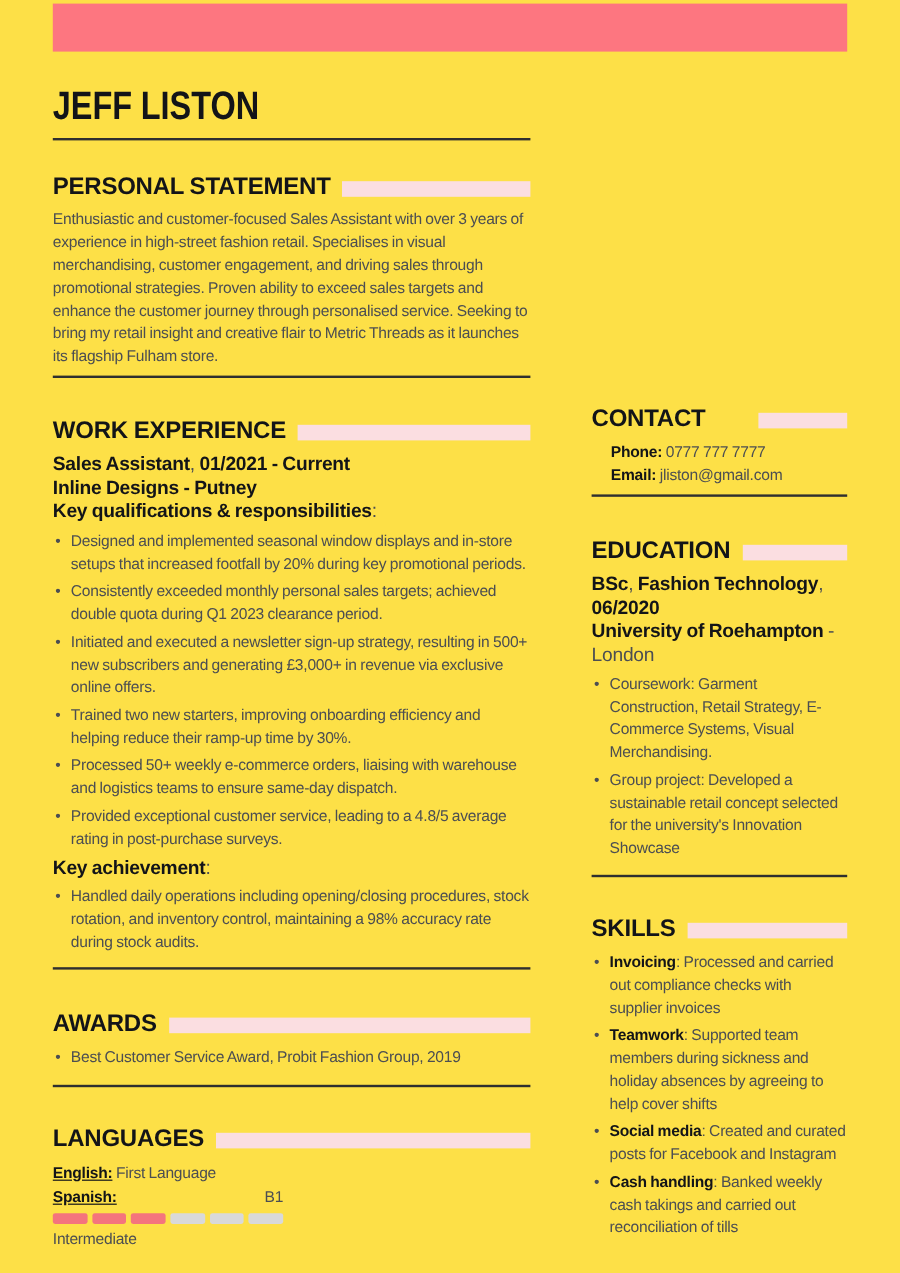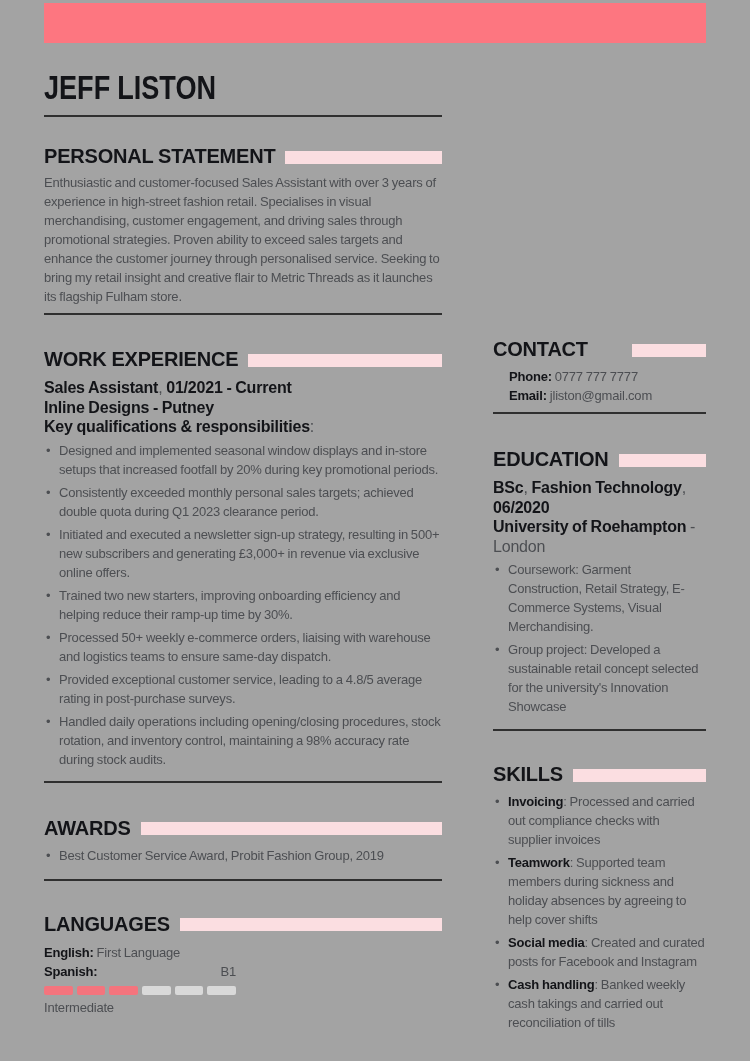--- a/index.html
+++ b/index.html
@@ -7,21 +7,21 @@
     --text-black:#131418; --rule:#2f2f2f; --seg-fill:#f4747d; --seg-empty:#d9d9d9;
   }
   *{box-sizing:border-box;}
   html,body{margin:0;padding:0;}
   body{
     width:750px;height:1061px;background:#ffffff;
     font-family:"Liberation Sans","DejaVu Sans",sans-serif;
     color:var(--text-gray);
     font-size:13px;letter-spacing:-0.2px;word-spacing:-0.5px;line-height:19px;
   }
-  .page{position:relative;width:750px;height:1061px;overflow:hidden;background:#a3a3a3;}
+  .page{position:relative;width:750px;height:1061px;overflow:hidden;background:#fde047;}
 
   .banner{margin:3px 44px 0;height:40px;background:var(--banner);}
 
   .name{
     margin:27px 44px 0;font-size:33px;line-height:35px;font-weight:bold;
     color:var(--text-black);white-space:nowrap;letter-spacing:0;
     transform:scaleX(0.82);transform-origin:left center;
   }
   .rule{border:0;border-top:2px solid var(--rule);margin:0;}
   .name-rule{margin:10px 44px 0;width:398px;}
@@ -49,21 +49,21 @@
   ul.blist li{position:relative;padding-left:15px;margin-top:4px;}
   ul.blist li::before{content:"\2022";position:absolute;left:2px;top:0;}
 
   .divider-left{margin-top:12px;width:398px;}
   .head-awards{margin-top:33px;}
   .head-langs{margin-top:31px;}
   .divider-awards{margin-top:14px;width:398px;}
 
   .lang-rows{margin-top:7px;}
   .lang-row{line-height:19.5px;}
-  .lang-row .lbl{font-weight:bold;color:var(--text-black);}
+  .lang-row .lbl{font-weight:bold;color:var(--text-black);text-decoration:underline;}
   .lang-spanish{display:flex;justify-content:space-between;width:192px;}
   .segbar{display:flex;gap:4px;width:192px;margin-top:4px;}
   .segbar .seg{flex:1;height:9px;border-radius:2px;background:var(--seg-empty);}
   .segbar .seg.fill{background:var(--seg-fill);}
   .lang-level{margin-top:3px;}
 
   .head-contact{margin-top:22px;gap:44px;}
   .contact-lines{margin-top:6px;}
   .kv .lbl{font-weight:bold;color:var(--text-black);padding-left:16px;}
   .divider-right{margin-top:7px;}
@@ -111,20 +111,23 @@
 
       <ul class="blist">
         <li>Designed and implemented seasonal window displays and in-store setups that increased footfall by 20% during key promotional periods.</li>
         <li>Consistently exceeded monthly personal sales targets; achieved double quota during Q1 2023 clearance period.</li>
         <li>Initiated and executed a newsletter sign-up strategy, resulting in 500+ new subscribers and generating £3,000+ in revenue via exclusive online offers.</li>
         <li>Trained two new starters, improving onboarding efficiency and helping reduce their ramp-up time by 30%.</li>
         <li>Processed 50+ weekly e-commerce orders, liaising with warehouse and logistics teams to ensure same-day dispatch.</li>
         <li>Provided exceptional customer service, leading to a 4.8/5 average rating in post-purchase surveys.</li>
       </ul>
 
+      <div class="bold-line" style="margin-top:6px;">
+        <span>Key achievement</span><span class="sep">:</span>
+      </div>
       <ul class="blist">
         <li>Handled daily operations including opening/closing procedures, stock rotation, and inventory control, maintaining a 98% accuracy rate during stock audits.</li>
       </ul>
 
       <hr class="rule divider-left">
 
       <div class="section-head head-awards">
         <span>AWARDS</span>
         <span class="bar"></span>
       </div>

